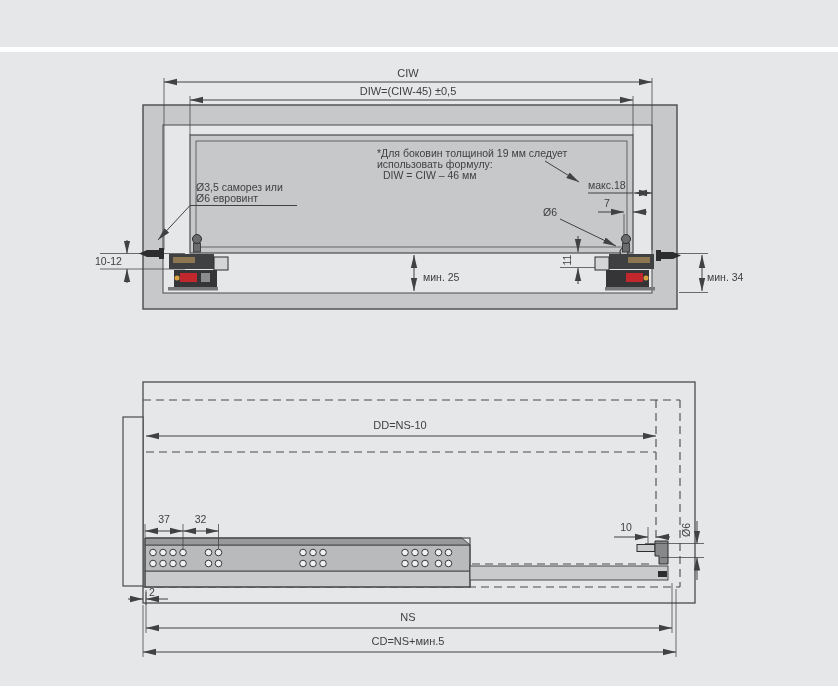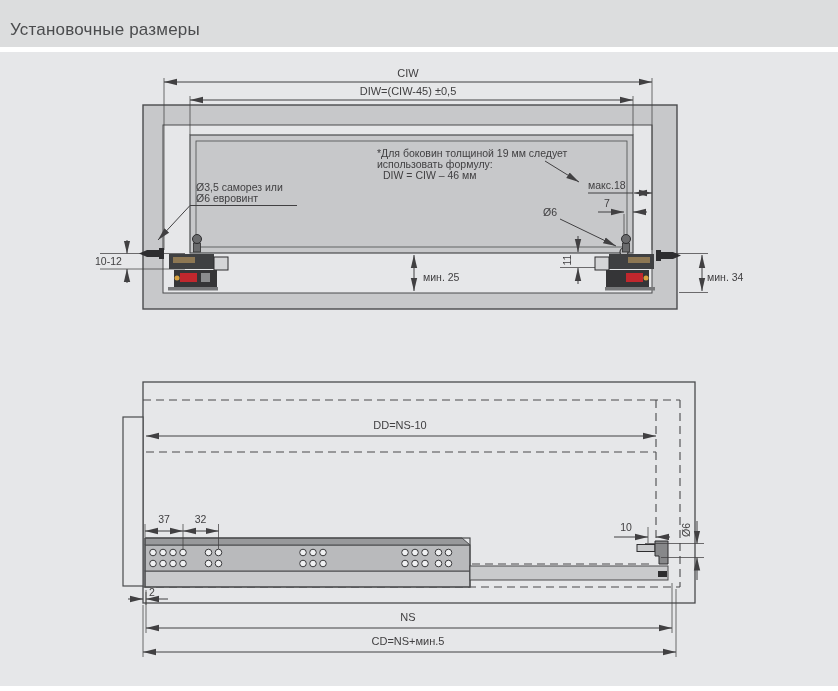--- a/index.html
+++ b/index.html
@@ -12,23 +12,20 @@
   .t{font-family:"Liberation Sans",sans-serif;fill:#414042;font-size:10.5px;}
   .t11{font-size:11px;}
   .dm{stroke:#414042;stroke-width:1;fill:none;}
   .xt{stroke:#414042;stroke-width:.75;fill:none;}
   .dash{stroke:#4a4b4d;stroke-width:1.1;fill:none;stroke-dasharray:8 5;}
 </style>
 </head>
 <body>
 
 <div class="page">
-  <div class="hdr">
-    <div class="hdr-title">Установочные размеры</div>
-  </div>
   <div class="gap"></div>
 
   <svg width="838" height="634" viewBox="0 52 838 634">
     <defs>
       <marker id="ae" orient="auto" markerWidth="14" markerHeight="8" refX="13" refY="4" markerUnits="userSpaceOnUse">
         <path d="M0,0.8 L13,4 L0,7.2 z" fill="#414042"></path>
       </marker>
       <marker id="as" orient="auto" markerWidth="14" markerHeight="8" refX="0" refY="4" markerUnits="userSpaceOnUse">
         <path d="M13,0.8 L0,4 L13,7.2 z" fill="#414042"></path>
       </marker>

